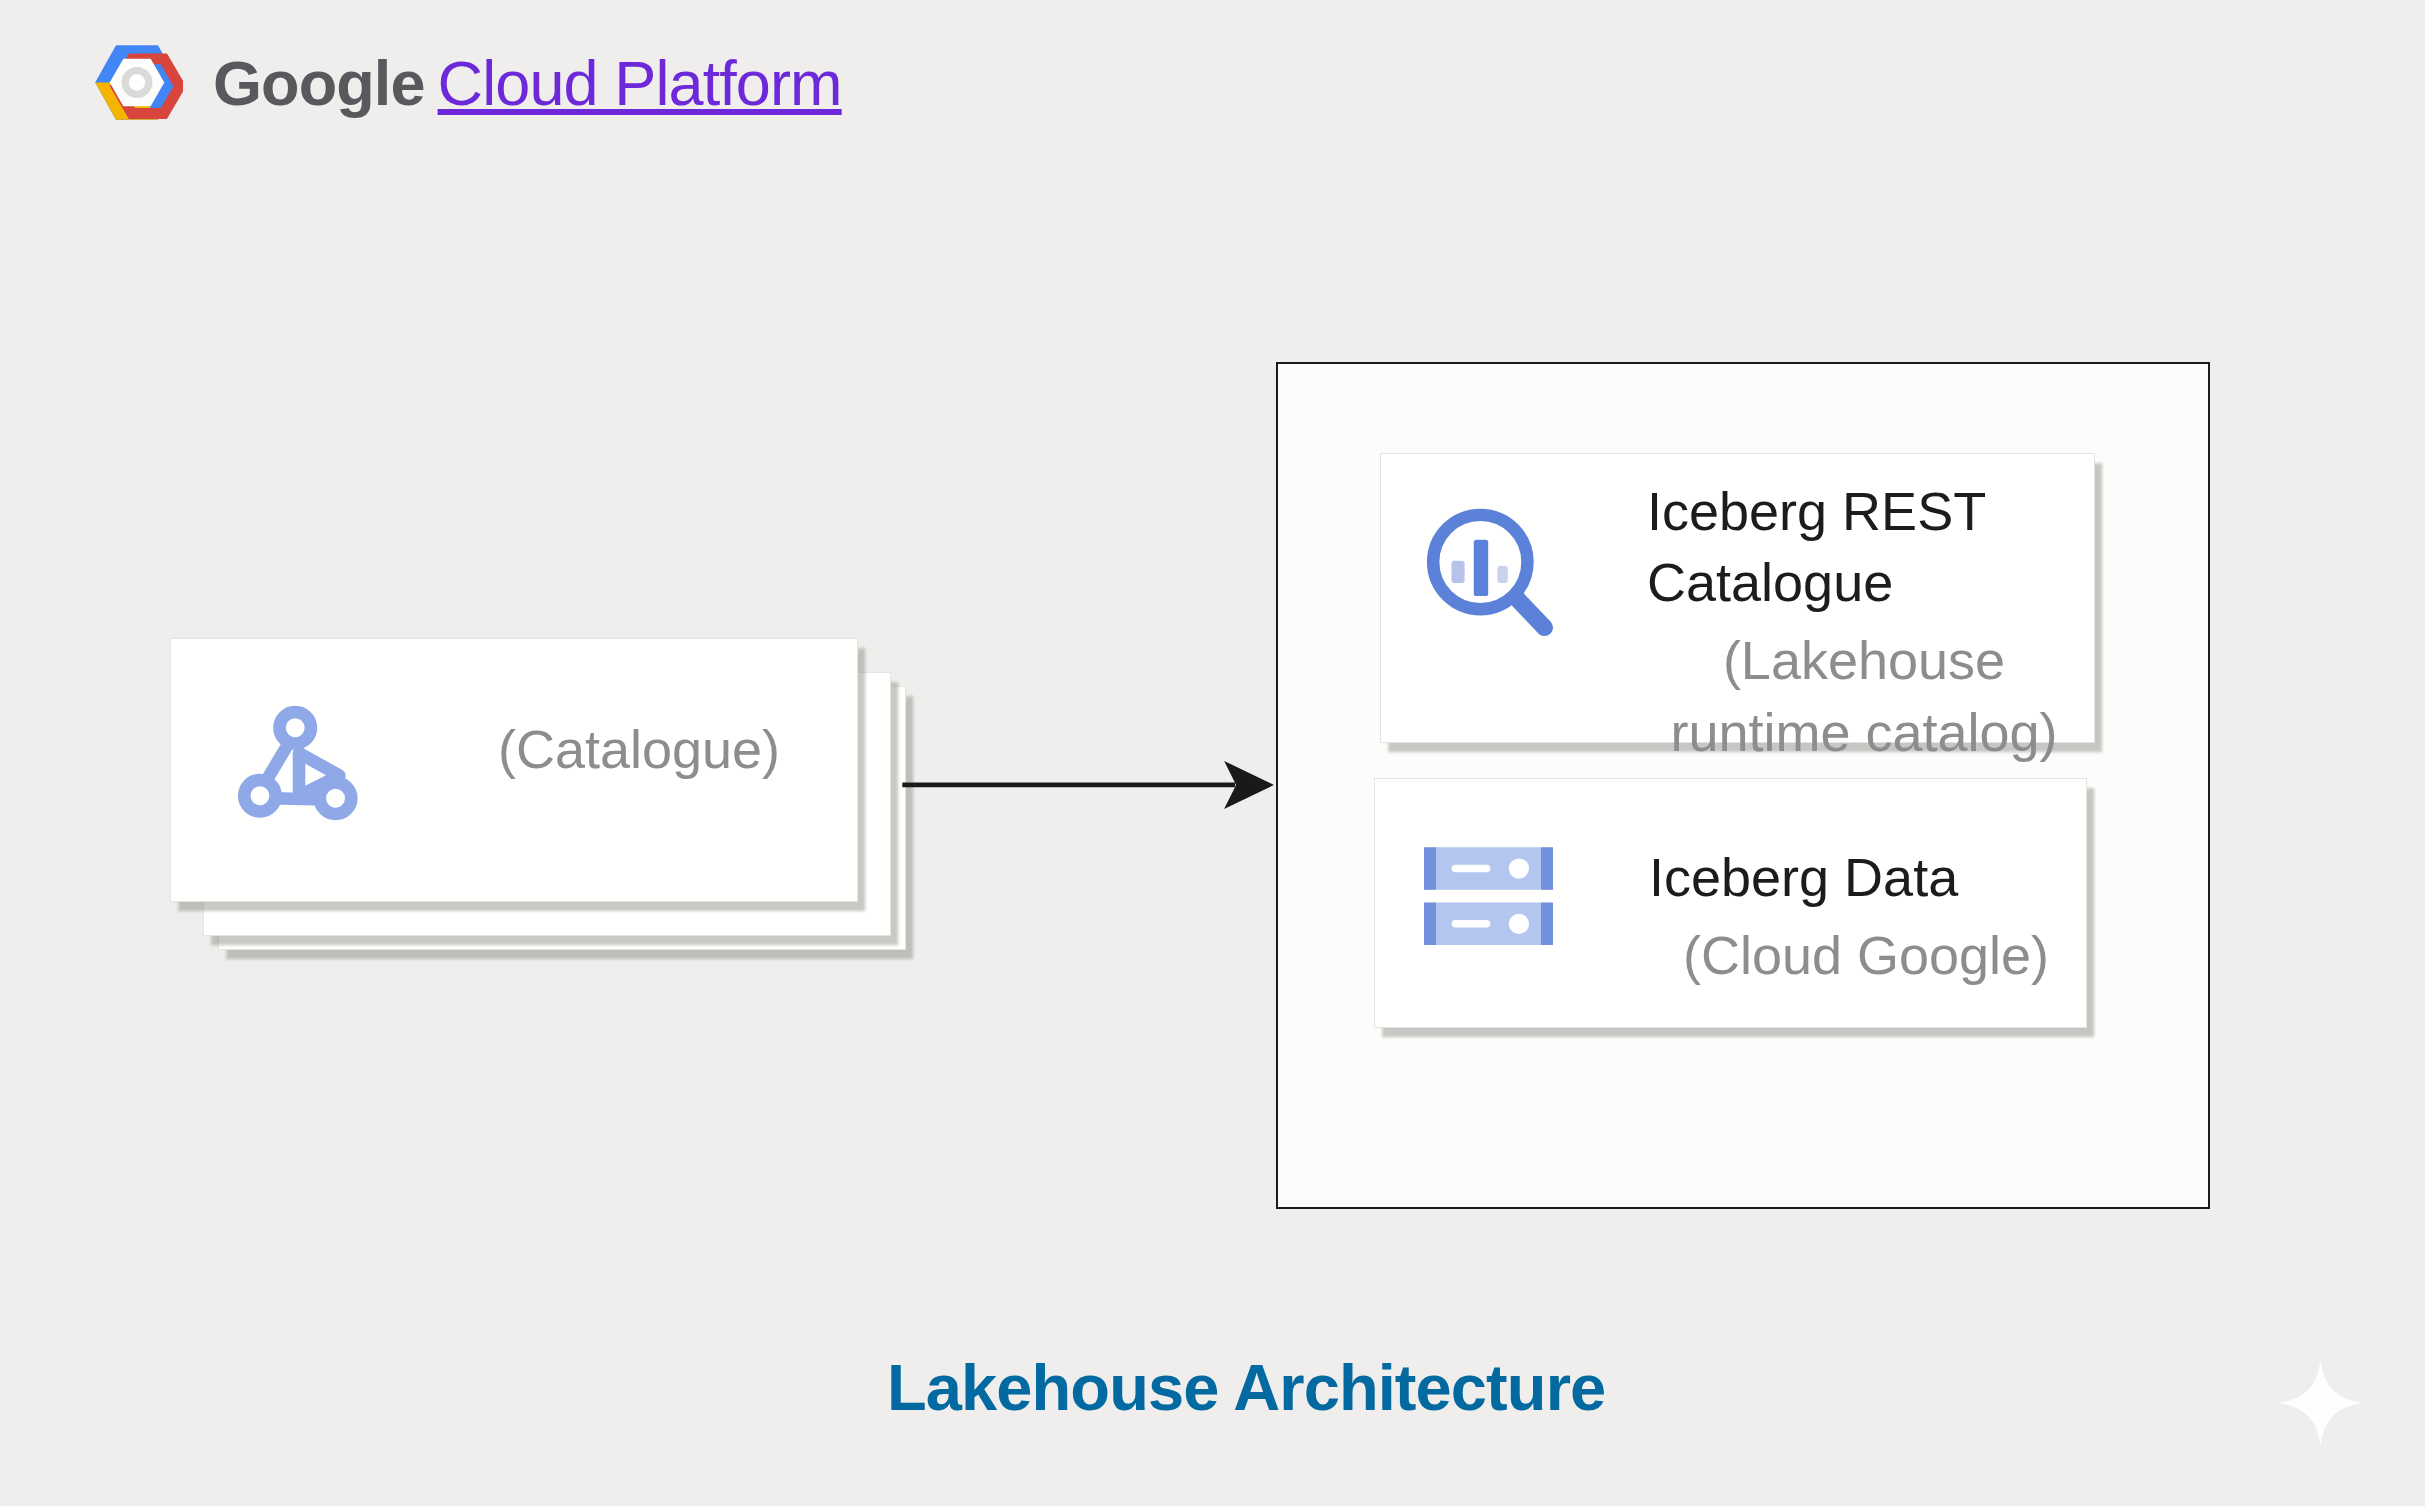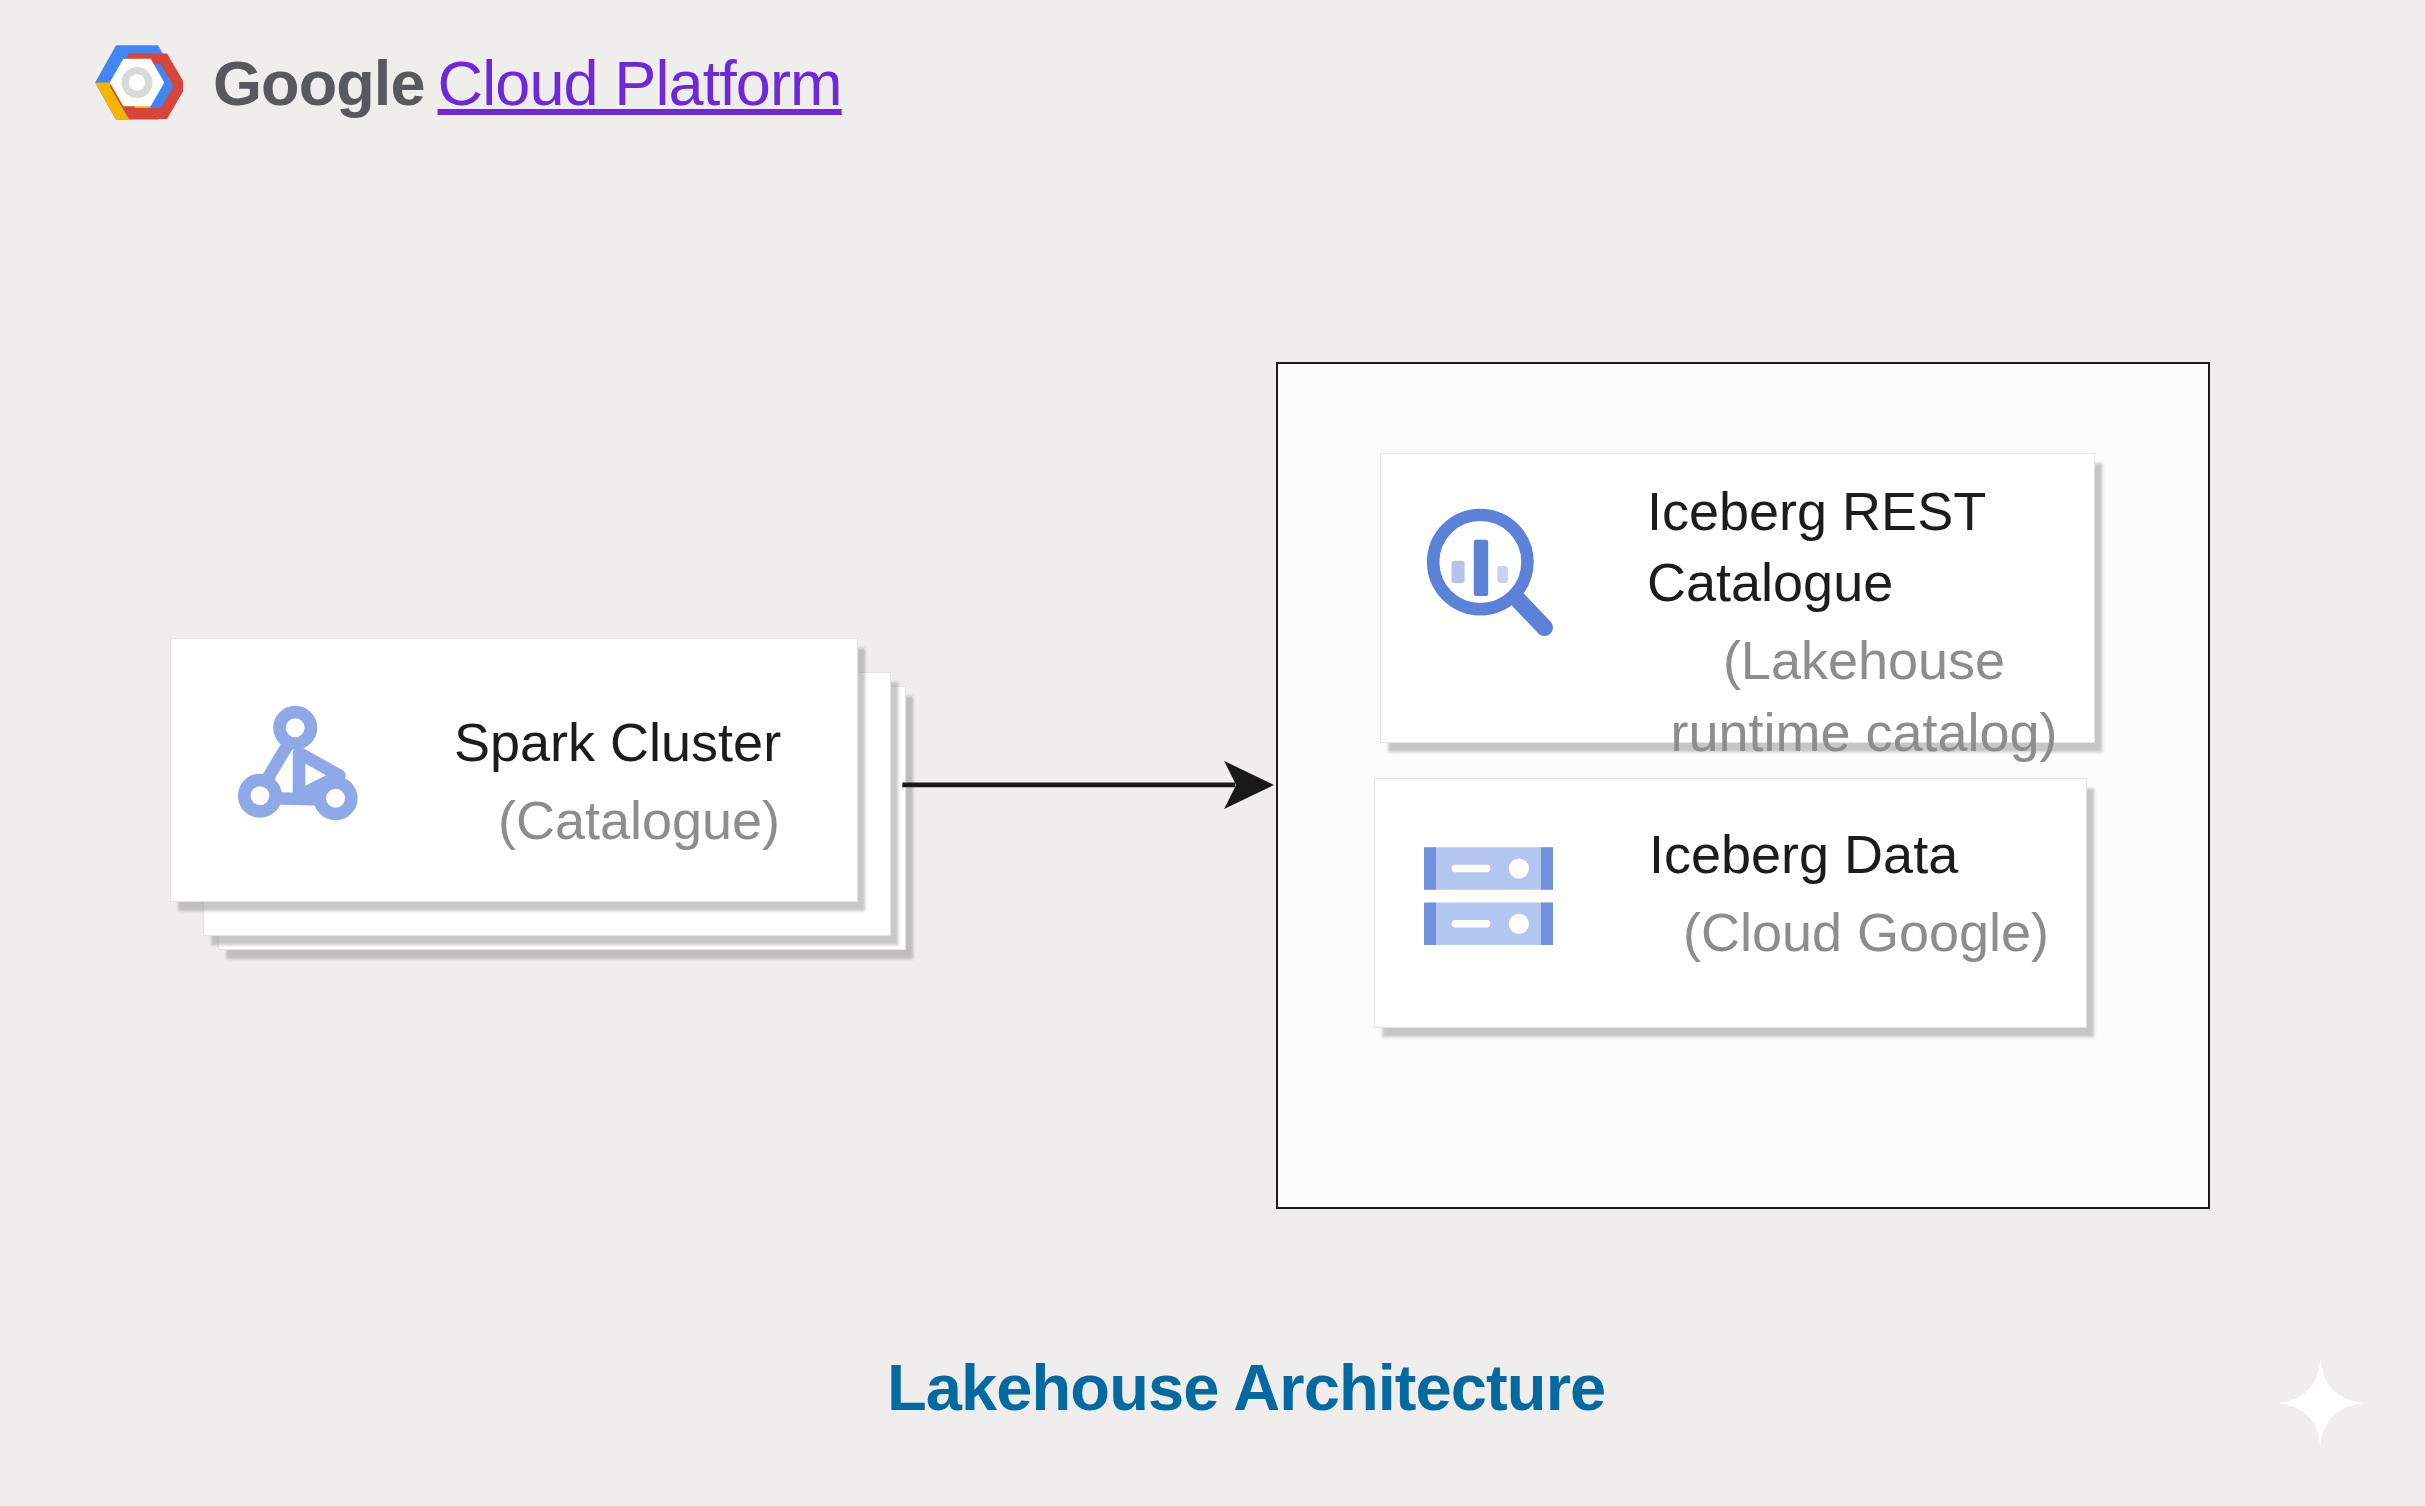--- a/index.html
+++ b/index.html
@@ -40,21 +40,21 @@
   
   .group-box{
     position:absolute;left:1276px;top:362px;width:934px;height:847px;
     background:#fcfcfb;border:2.8px solid #1b1b1b;box-sizing:border-box;
   }
   .rest-box{left:102px;top:89px;width:715px;height:290px;}
   .rest-icon{position:absolute;left:43px;top:53px;width:131px;height:131px;}
   .rest-text{position:absolute;left:266px;top:22px;width:434px;}
   .data-box{left:96px;top:414px;width:713px;height:250px;}
   .data-icon{position:absolute;left:49px;top:68px;width:129px;height:102px;}
-  .data-text{position:absolute;left:274px;top:40px;width:434px;}
+  .data-text{position:absolute;left:274px;top:63px;width:434px;}
 
   
   .arrow-layer{position:absolute;inset:0;pointer-events:none;z-index:4;}
 
   
   .caption{
     position:absolute;left:887px;top:1350px;
     font-size:65px;font-weight:700;color:#0369a1;letter-spacing:-0.9px;
     white-space:nowrap;
   }
@@ -83,21 +83,20 @@
   <div class="card spark-card-1">
     <svg class="spark-icon" viewBox="0 0 100 100" aria-hidden="true">
       <line x1="42" y1="34" x2="24" y2="64" stroke="#8fa8e7" stroke-width="10"></line>
       <line x1="28" y1="78" x2="70" y2="79" stroke="#8fa8e7" stroke-width="10"></line>
       <path d="M50,42 L50,76 L82,60 Z" fill="#ffffff" stroke="#8fa8e7" stroke-width="10" stroke-linejoin="round"></path>
       <circle cx="47" cy="22" r="12.5" fill="#ffffff" stroke="#8fa8e7" stroke-width="10"></circle>
       <circle cx="19" cy="76" r="12.5" fill="#ffffff" stroke="#8fa8e7" stroke-width="10"></circle>
       <circle cx="79" cy="78" r="12.5" fill="#ffffff" stroke="#8fa8e7" stroke-width="10"></circle>
     </svg>
     <div class="spark-text">
-      <div class="node-title">Spark Cluster</div>
       <div class="node-sub">(Catalogue)</div>
     </div>
   </div>
 
   <svg class="arrow-layer" viewBox="0 0 2624 1630" aria-hidden="true">
     <line x1="976" y1="849" x2="1336" y2="849" stroke="#191919" stroke-width="5"></line>
     <polygon points="1378,849 1324,823 1337,849 1324,875" fill="#191919"></polygon>
   </svg>
 
   <div class="group-box">

